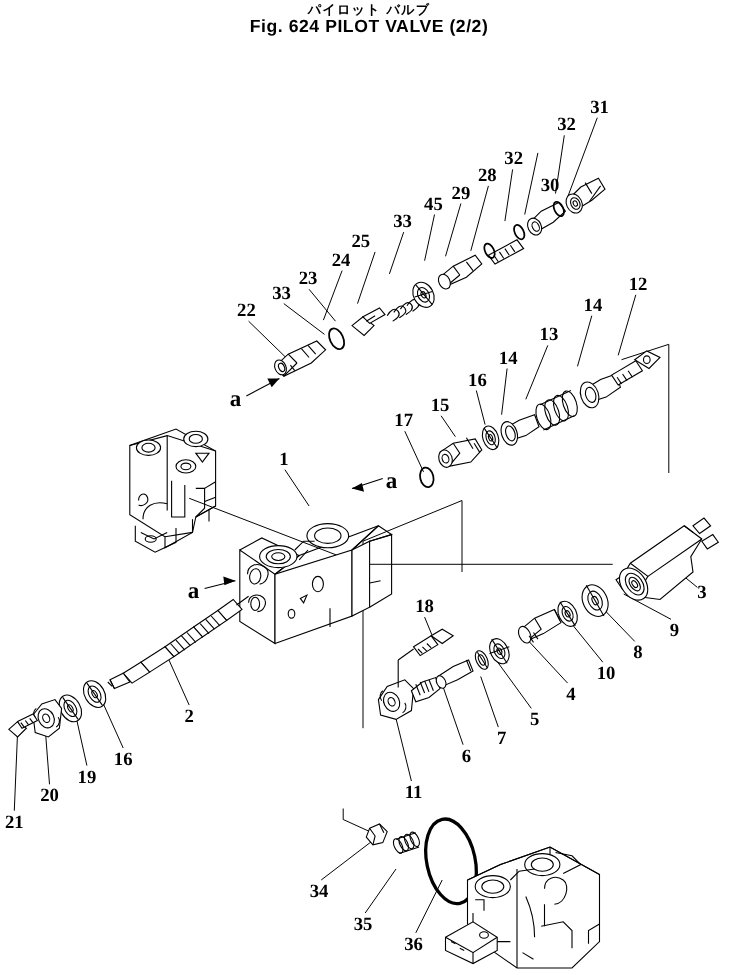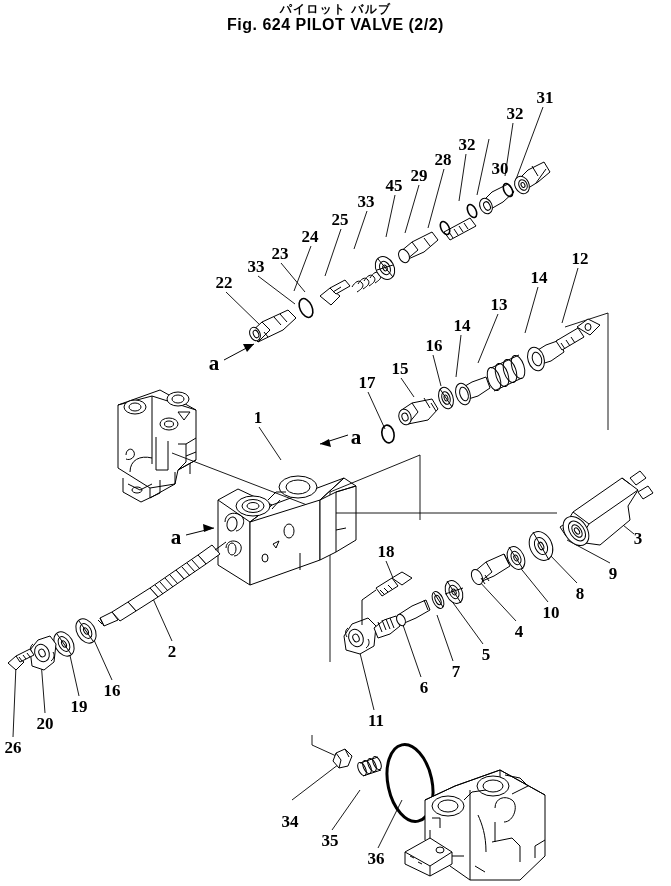--- a/index.html
+++ b/index.html
@@ -550,21 +550,21 @@
 
   <div id="labels">
       <div class="lbl" style="left: 545px; top: 97px;">31</div>
       <div class="lbl" style="left: 515px; top: 113px;">32</div>
       <div class="lbl" style="left: 500px; top: 129px; margin-top: 39px;">30</div>
       <div class="lbl" style="left: 467px; top: 144px;">32</div>
       <div class="lbl" style="left: 443px; top: 159px;">28</div>
       <div class="lbl" style="left: 419px; top: 175px; text-align: center;">29</div>
       <div class="lbl" style="left: 394px; top: 185px;">45</div>
       <div class="lbl" style="left: 366px; top: 201px;">33</div>
-      <div class="lbl" style="left: 340px; top: 219px;">25</div>
+      <div class="lbl" style="left: 328px; top: 219px;">25</div>
       <div class="lbl" style="left: 310px; top: 236px;">24</div>
       <div class="lbl" style="left: 280px; top: 253px;">23</div>
       <div class="lbl" style="left: 256px; top: 266px; font-family: Liberation Serif, serif;">33</div>
       <div class="lbl" style="left: 224px; top: 282px;">22</div>
       <div class="lbl" style="left: 580px; top: 258px;">12</div>
       <div class="lbl" style="left: 539px; top: 277px;">14</div>
       <div class="lbl" style="left: 499px; top: 304px;">13</div>
       <div class="lbl" style="left: 462px; top: 325px;">14</div>
       <div class="lbl" style="left: 434px; top: 345px;">16</div>
       <div class="lbl" style="left: 400px; top: 368px;">15</div>
@@ -577,22 +577,22 @@
       <div class="lbl" style="left: 519px; top: 631px;">4</div>
       <div class="lbl" style="left: 486px; top: 654px;">5</div>
       <div class="lbl" style="left: 456px; top: 671px;">7</div>
       <div class="lbl" style="left: 424px; top: 687px;">6</div>
       <div class="lbl" style="left: 386px; top: 551px;">18</div>
       <div class="lbl" style="left: 376px; top: 720px;">11</div>
       <div class="lbl" style="left: 172px; top: 651px;">2</div>
       <div class="lbl" style="left: 112px; top: 690px;">16</div>
       <div class="lbl" style="left: 79px; top: 706px;">19</div>
       <div class="lbl" style="left: 45px; top: 723px;">20</div>
-      <div class="lbl" style="left: 13px; top: 747px;">26</div>
-      <div class="lbl" style="left: 290px; top: 810px; margin-top: 11px;">34</div>
+      <div class="lbl" style="left: 13px; top: 747px;">21</div>
+      <div class="lbl" style="left: 290px; top: 810px;">34</div>
       <div class="lbl" style="left: 330px; top: 840px;">35</div>
       <div class="lbl" style="left: 376px; top: 858px;">36</div>
     </div>
   <div id="refs">
       <div class="ref" style="left: 214px; top: 363px;">a</div>
       <div class="ref" style="left: 356px; top: 437px;">a</div>
       <div class="ref" style="left: 176px; top: 537px;">a</div>
     </div>
 
 </div>

